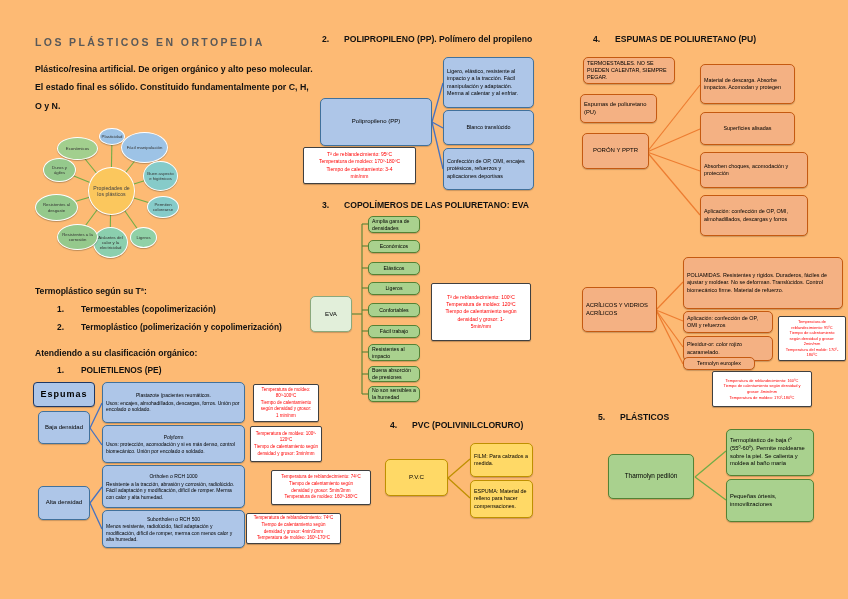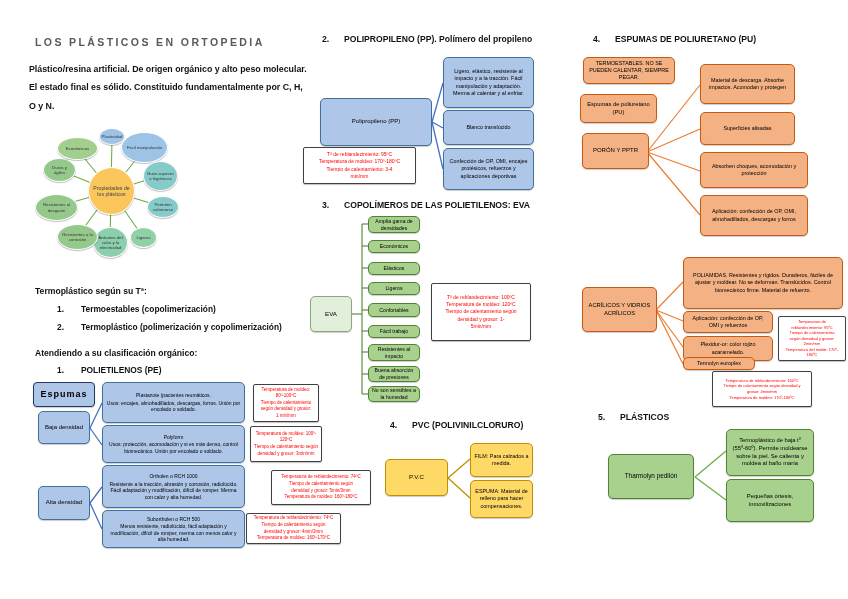--- a/index.html
+++ b/index.html
@@ -1,36 +1,36 @@
 <!DOCTYPE html>
 <html><head>
 <meta charset="utf-8">
 <style>
   html,body { margin:0; padding:0; background:#e9e9e9; }
-  .page { position:relative; width:848px; height:599px; background:#ffffff;
+  .page { position:relative; width:848px; height:599px; background:#fdba74;
           font-family:"Liberation Sans", sans-serif; color:#000; overflow:hidden;
           margin:0 auto; }
   .page * { box-sizing:border-box; }
   svg.connectors { position:absolute; left:0; top:0; pointer-events:none; }
 
   .doc-title { position:absolute; font-size:10.5px; font-weight:bold; letter-spacing:2.4px; color:#595959; }
   .intro { position:absolute; font-size:8.8px; font-weight:bold; line-height:2.1; width:280px; color:#111; }
 
   .sec-heading { position:absolute; font-weight:bold; font-size:8.6px; display:flex; color:#111; }
   .sec-heading .num { width:22px; flex:none; }
   .list-item { position:absolute; font-weight:bold; font-size:8.4px; display:flex; color:#111; }
   .list-item .num { width:24px; flex:none; }
 
   .petal { position:absolute; border-radius:50%; display:flex; align-items:center; justify-content:center;
            text-align:center; font-size:4.3px; line-height:1.2; padding:2px; color:#333;
            border:1px solid #ffffff; box-shadow:0 1px 1px rgba(0,0,0,0.25); }
   .flower-center { background:#fbc75d; font-size:5.2px; color:#444; }
 
   .box { position:absolute; border-radius:5px; display:flex; flex-direction:column; align-items:center;
-         justify-content:center; text-align:center; padding:2px 3px; line-height:1.3;
+         justify-content:center; padding:2px 3px; line-height:1.3;
          box-shadow:0 1px 1px rgba(0,0,0,0.2); }
   .blue   { background:#aec6e8; border:1px solid #41719c; font-size:5px; }
   .blue-hdr { background:#aec6e8; border:1.6px solid #1f3864; font-size:9px; font-weight:bold; letter-spacing:1px; border-radius:4px; }
   .blue-med { background:#aec6e8; border:1px solid #41719c; font-size:6px; }
   .green  { background:#a9d18e; border:1px solid #548235; font-size:5.2px; }
   .green-lt { background:#e2efda; border:1px solid #8aa87c; font-size:6.2px; }
   .yellow { background:#ffd966; border:1px solid #bf9000; font-size:5.4px; }
   .salmon { background:#f4b183; border:1px solid #c55a11; font-size:5.4px; }
   .bt { display:block; margin-bottom:1px; }
 
@@ -100,21 +100,21 @@
         <line x1="656" y1="310" x2="683" y2="364"></line>
     </g>
 
     <g stroke="#70ad47" stroke-width="1.3">
       <line x1="695" y1="477" x2="726" y2="451"></line>
         <line x1="695" y1="477" x2="726" y2="500"></line>
     </g>
   </svg>
 
   <div class="doc-title" style="left:35px;top:36px;">LOS PLÁSTICOS EN ORTOPEDIA</div>
-  <div class="intro" style="left:29px;top:60px;">Plástico/resina artificial. De origen orgánico y alto peso molecular. El estado final es sólido. Constituido fundamentalmente por C, H, O y N.</div>
+  <div class="intro" style="left:35px;top:60px;">Plástico/resina artificial. De origen orgánico y alto peso molecular. El estado final es sólido. Constituido fundamentalmente por C, H, O y N.</div>
 
   <div class="petal" style="left:99px;top:128px;width:26px;height:17px;background:#9dc3e6;">Plasticidad</div>
   <div class="petal" style="left:121px;top:132px;width:47px;height:31px;background:#9dc3e6;">Fácil manipulación</div>
   <div class="petal" style="left:143px;top:161px;width:35px;height:30px;background:#86cbc9;">Buen aspecto e higiénicos</div>
   <div class="petal" style="left:147px;top:196px;width:32px;height:22px;background:#86cbc9;">Permiten colorearse</div>
   <div class="petal" style="left:130px;top:227px;width:27px;height:21px;background:#90d1a7;">Ligeros</div>
   <div class="petal" style="left:93px;top:227px;width:35px;height:31px;background:#8bcfae;">Aislantes del calor y la electricidad</div>
   <div class="petal" style="left:57px;top:224px;width:41px;height:26px;background:#95c98c;">Resistentes a la corrosión</div>
   <div class="petal" style="left:35px;top:194px;width:43px;height:27px;background:#95c98c;">Resistentes al desgaste</div>
   <div class="petal" style="left:43px;top:158px;width:33px;height:24px;background:#95c98c;">Duros y ágiles</div>
@@ -185,21 +185,21 @@
   <div class="box blue" style="left:443px;top:57px;width:91px;height:51px;font-size:5.4px;">Ligero, elástico, resistente al impacto y a la tracción. Fácil manipulación y adaptación. Merma al calentar y al enfriar.</div>
   <div class="box blue" style="left:443px;top:110px;width:91px;height:35px;font-size:5.4px;">Blanco translúcido</div>
   <div class="box blue" style="left:443px;top:148px;width:91px;height:42px;font-size:5.4px;">Confección de OP, OMI, encajes protésicos, refuerzos y aplicaciones deportivas</div>
   <div class="redbox" style="left:303px;top:147px;width:113px;height:37px;font-size:5px;border-width:1.4px;">Tª de reblandecimiento: 95ºC
 Temperatura de moldeo: 170º-180ºC
 Tiempo de calentamiento: 3-4
 min/mm</div>
 
   <div class="sec-heading" style="left:322px;top:200px;">
     <span class="num">3.</span>
-    <span>COPOLÍMEROS DE LAS POLIETILENOS: EVA</span>
+    <span>COPOLÍMEROS DE LAS POLIURETANO: EVA</span>
   </div>
   <div class="box green-lt" style="left:310px;top:296px;width:42px;height:36px;">EVA</div>
   <div class="box green" style="left:368px;top:216px;width:52px;height:17px;">Amplia gama de densidades</div>
   <div class="box green" style="left:368px;top:240px;width:52px;height:13px;">Económicos</div>
   <div class="box green" style="left:368px;top:262px;width:52px;height:13px;">Elásticos</div>
   <div class="box green" style="left:368px;top:282px;width:52px;height:13px;">Ligeros</div>
   <div class="box green" style="left:368px;top:303px;width:52px;height:14px;">Confortables</div>
   <div class="box green" style="left:368px;top:325px;width:52px;height:13px;">Fácil trabajo</div>
   <div class="box green" style="left:368px;top:344px;width:52px;height:17px;">Resistentes al impacto</div>
   <div class="box green" style="left:368px;top:366px;width:52px;height:16px;">Buena absorción de presiones</div>

